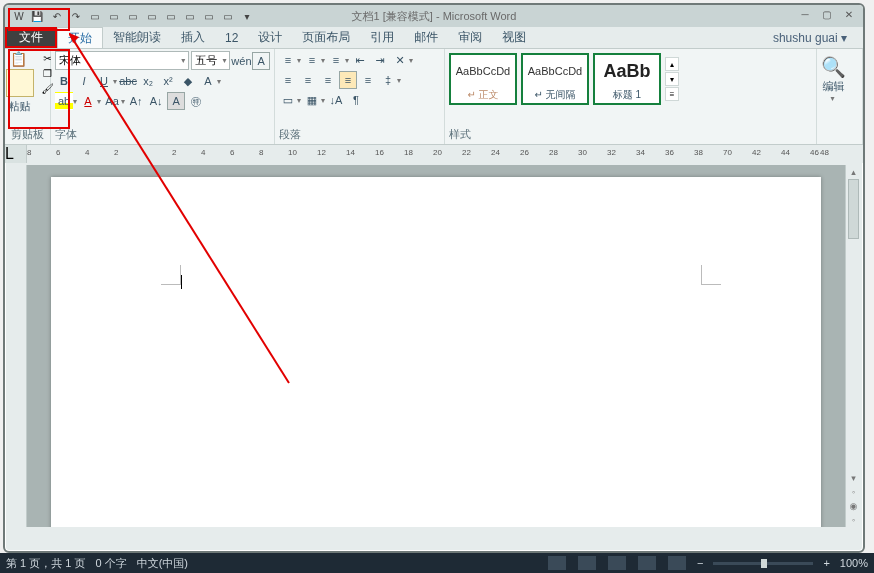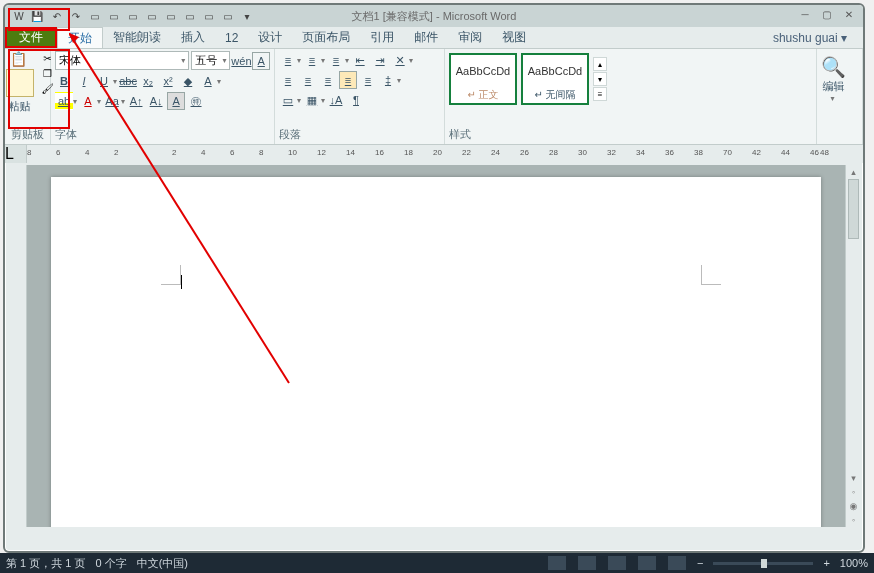--- a/index.html
+++ b/index.html
@@ -5,39 +5,39 @@
 * { box-sizing: border-box; margin: 0; padding: 0; font-family: "Microsoft YaHei", SimSun, sans-serif; }
 body { width: 874px; height: 573px; background: #f0f0f0; overflow: hidden; position: relative; }
 .window { width: 862px; height: 550px; margin: 3px; border: 2px solid #6f7978; border-radius: 6px; background: #e6ecec; box-shadow: inset 0 0 0 1px #fff; overflow: hidden; position: relative; }
 .titlebar { height: 22px; background: #c9d4d4; position: relative; display: flex; align-items: center; }
 .qat { display: flex; gap: 3px; padding-left: 6px; }
 .qat .qbtn { width: 16px; height: 16px; font-size: 10px; color: #444; display: flex; align-items: center; justify-content: center; cursor: pointer; }
 .win-title { position: absolute; left: 50%; transform: translateX(-50%); font-size: 11px; color: #6a6a6a; }
 .win-ctrls { position: absolute; right: 4px; top: 2px; display: flex; gap: 2px; }
 .win-ctrls span { width: 20px; height: 14px; font-size: 10px; display: flex; align-items: center; justify-content: center; color: #555; cursor: pointer; }
 .menubar { height: 22px; display: flex; align-items: stretch; background: #e6ecec; border-bottom: 1px solid #c2cccb; }
-.tab-file { width: 52px; background: #4d7c0f; color: #fff; font-size: 12px; display: flex; align-items: center; justify-content: center; border: 2px solid #e20000; box-sizing: border-box; cursor: pointer; }
+.tab-file { width: 52px; background: #404040; color: #fff; font-size: 12px; display: flex; align-items: center; justify-content: center; border: 2px solid #e20000; box-sizing: border-box; cursor: pointer; }
 .tab { padding: 0 10px; font-size: 12px; color: #3b5567; display: flex; align-items: center; cursor: pointer; }
 .tab.active { background: #f9fbfb; color: #2a6ea6; border-top: 1px solid #c2cccb; border-left: 1px solid #c2cccb; border-right: 1px solid #c2cccb; }
 .username { margin-left: auto; padding: 0 16px; font-size: 12px; color: #4a6; color: #4a6179; display: flex; align-items: center; }
 .ribbon { height: 96px; background: #f1f5f5; border-bottom: 1px solid #c2cccb; display: flex; }
 .group { border-right: 1px solid #d3dcdb; padding: 2px 4px 0 4px; display: flex; flex-direction: column; position: relative; }
 .group-label { font-size: 11px; color: #5a6f79; text-align: left; padding: 2px 0; margin-top: auto; }
 .group-body { flex: 1; display: flex; }
 .clip { width: 46px; align-items: center; }
 .big-paste { width: 38px; display: flex; flex-direction: column; align-items: center; font-size: 11px; color: #3b5567; cursor: pointer; }
 .paste-ico { width: 28px; height: 28px; border: 1px solid #c4b36a; background: #fff8d6; margin: 2px 0; }
 .mini-col { display: flex; flex-direction: column; gap: 1px; margin-left: 2px; }
 .mini-col span { width: 14px; height: 14px; font-size: 10px; display: flex; align-items: center; justify-content: center; cursor: pointer; }
 .font-group { width: 224px; }
 .font-rows { display: flex; flex-direction: column; gap: 2px; width: 100%; }
 .row { display: flex; align-items: center; gap: 2px; }
 .fontsel { width: 138px; height: 19px; border: 1px solid #aeb9b8; background: #fff; font-size: 11px; padding: 0 3px; display: flex; align-items: center; justify-content: space-between; cursor: pointer; }
 .sizesel { width: 40px; height: 19px; border: 1px solid #aeb9b8; background: #fff; font-size: 11px; padding: 0 3px; display: flex; align-items: center; justify-content: space-between; cursor: pointer; }
-.sm { width: 18px; height: 18px; font-size: 11px; display: flex; align-items: center; justify-content: center; color: #3b5567; cursor: pointer; border: 1px solid transparent; text-decoration: underline; }
+.sm { width: 18px; height: 18px; font-size: 11px; display: flex; align-items: center; justify-content: center; color: #3b5567; cursor: pointer; border: 1px solid transparent; }
 .sm.box { border: 1px solid #97a6a4; }
 .sm.redA { color: #c00; text-decoration: underline; }
 .dd { font-size: 8px; color: #777; margin-left: -2px; }
 .para-group { width: 170px; }
 .styles-group { flex: 1; }
 .style-gallery { display: flex; gap: 4px; height: 56px; align-items: center; }
 .style-item { width: 68px; height: 52px; border: 2px solid #15803d; background: #fff; display: flex; flex-direction: column; cursor: pointer; }
 .style-prev { flex: 1; display: flex; align-items: center; justify-content: center; font-size: 11px; color: #333; }
 .style-prev.big { font-size: 18px; font-weight: bold; color: #222; }
 .style-name { font-size: 10px; text-align: center; padding: 1px 0; color: #3b5567; }
@@ -230,20 +230,24 @@
       <div class="group-body">
         <div class="style-gallery">
           <div class="style-item">
             <div class="style-prev">AaBbCcDd</div>
             <div class="style-name sel">↵ 正文</div>
           </div>
           <div class="style-item">
             <div class="style-prev">AaBbCcDd</div>
             <div class="style-name">↵ 无间隔</div>
           </div>
+          <div class="style-item">
+            <div class="style-prev big">AaBb</div>
+            <div class="style-name">标题 1</div>
+          </div>
           <div class="style-arr">
             <span>▴</span>
             <span>▾</span>
             <span>≡</span>
           </div>
         </div>
       </div>
       <div class="group-label">样式</div>
     </div>
 

